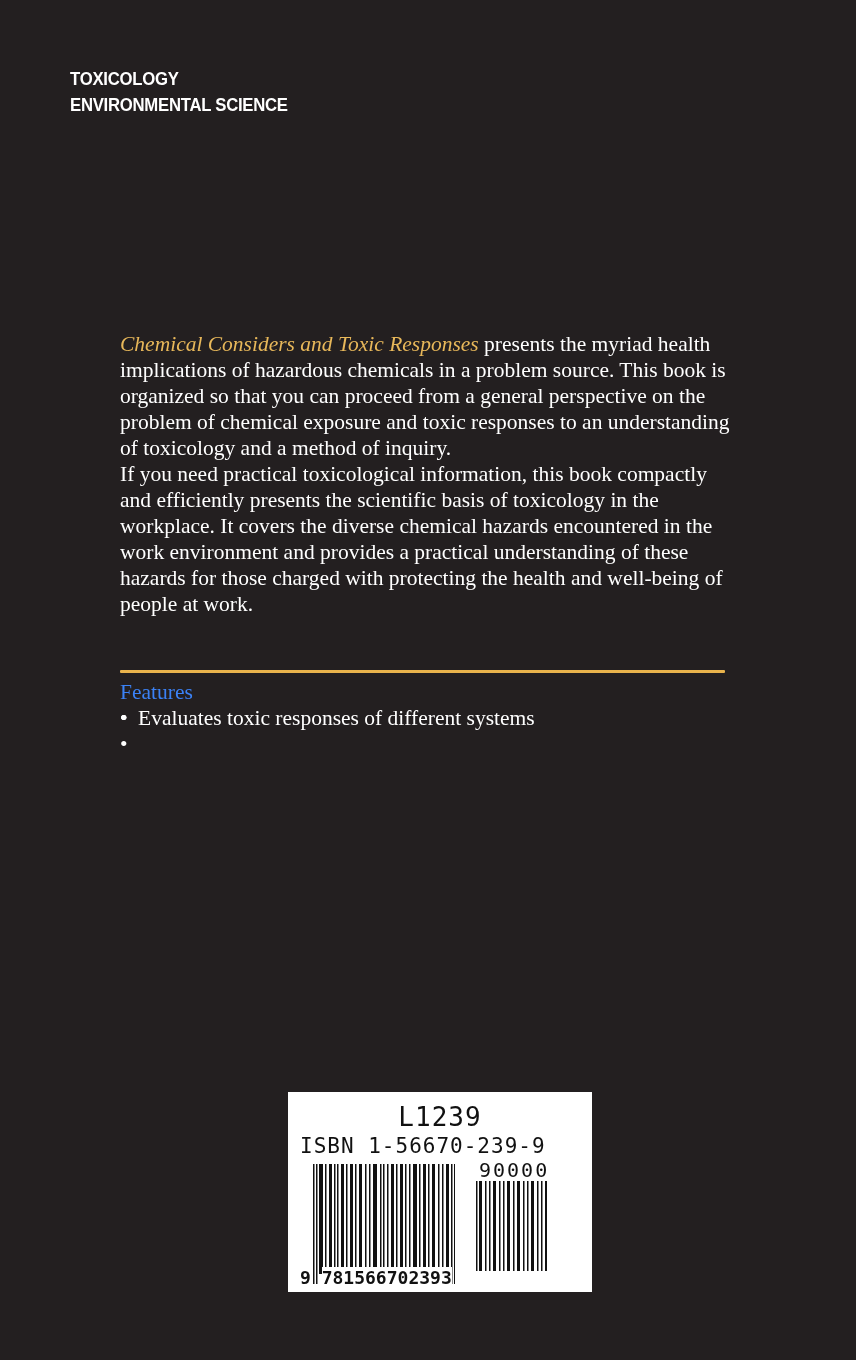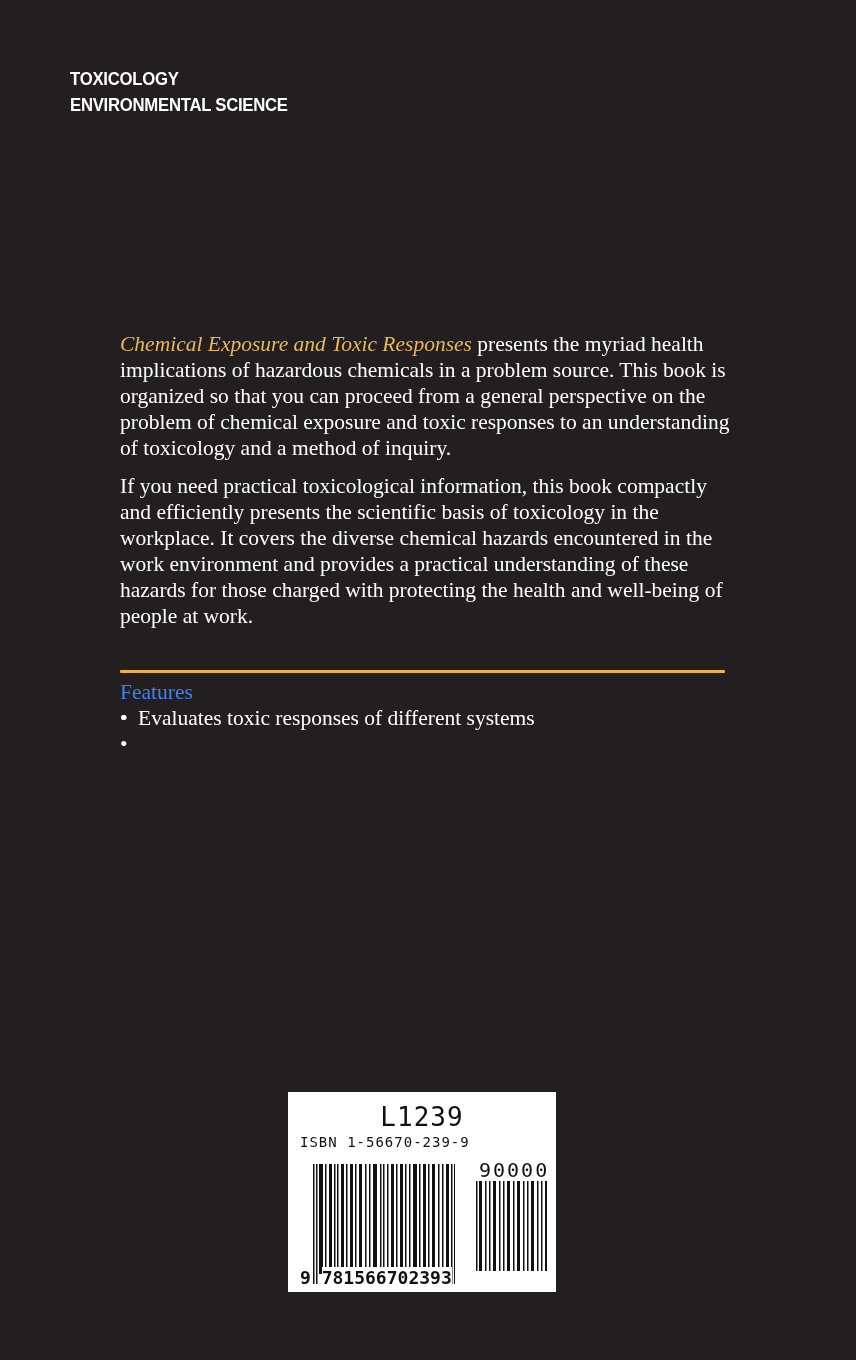--- a/index.html
+++ b/index.html
@@ -23,50 +23,50 @@
     transform-origin: left top;
   }
   .category div { white-space: nowrap; }
   .blurb {
     position: absolute; left: 120px; top: 331px; width: 620px;
     font-size: 21.5px;
     line-height: 26px;
     color: #ffffff;
   }
   .blurb p { margin: 0; }
-  .blurb p + p { margin-top: 12px; }
+  .blurb p + p { }
   .title-em { font-style: italic; color: #e8b85a; }
   .divider {
     position: absolute; left: 120px; top: 670px; width: 605px; height: 3px;
     background: #e9b34c;
     border-radius: 1px;
   }
   .features {
     position: absolute; left: 120px; top: 679px; width: 640px;
     font-size: 21.5px; line-height: 26px;
   }
   .features-heading { color: #3b82f6; }
   .features ul { list-style: none; margin: 0; padding: 0; }
   .features li { position: relative; padding-left: 18px; }
   .features li .bullet {
     position: absolute; left: 0; top: 0;
   }
   .barcode-box {
-    position: absolute; left: 288px; top: 1092px; width: 268px; height: 200px;
+    position: absolute; left: 288px; top: 1092px; width: 304px; height: 200px;
     background: #ffffff;
     color: #111;
     font-family: "DejaVu Sans Mono", "Liberation Mono", monospace;
   }
   .code-label {
     position: absolute; left: 0; right: 0; top: 10px;
     text-align: center; font-size: 26px; letter-spacing: 1px;
   }
   .isbn-line {
     position: absolute; left: 12px; top: 42px;
-    font-size: 14px; letter-spacing: 1px; white-space: nowrap;
+    font-size: 21px; letter-spacing: 1px; white-space: nowrap;
   }
   .price-code {
     position: absolute; left: 191px; top: 66px;
     font-size: 20px; letter-spacing: 2px;
   }
   .bars-main {
     position: absolute; left: 25px; top: 72px; width: 142px; height: 120px;
   }
   .bars-addon {
     position: absolute; left: 188px; top: 89px; width: 72px; height: 90px;
@@ -81,21 +81,21 @@
 </style>
 </head>
 <body>
 
 <div class="category">
   <div>TOXICOLOGY</div>
   <div>ENVIRONMENTAL SCIENCE</div>
 </div>
 
 <div class="blurb">
-  <p><span class="title-em">Chemical Exposure and Toxic Responses</span><span> presents the myriad health implications of hazardous chemicals in a problem source. This book is organized so that you can proceed from a general perspective on the problem of chemical exposure and toxic responses to an understanding of toxicology and a method of inquiry.</span></p>
+  <p><span class="title-em">Chemical Considers and Toxic Responses</span><span> presents the myriad health implications of hazardous chemicals in a problem source. This book is organized so that you can proceed from a general perspective on the problem of chemical exposure and toxic responses to an understanding of toxicology and a method of inquiry.</span></p>
   <p>If you need practical toxicological information, this book compactly and efficiently presents the scientific basis of toxicology in the workplace. It covers the diverse chemical hazards encountered in the work environment and provides a practical understanding of these hazards for those charged with protecting the health and well-being of people at work.</p>
 </div>
 
 <div class="divider"></div>
 
 <div class="features">
   <div class="features-heading">Features</div>
   <ul>
     <li><span class="bullet">•</span></li>
     <li><span class="bullet">•</span></li>

